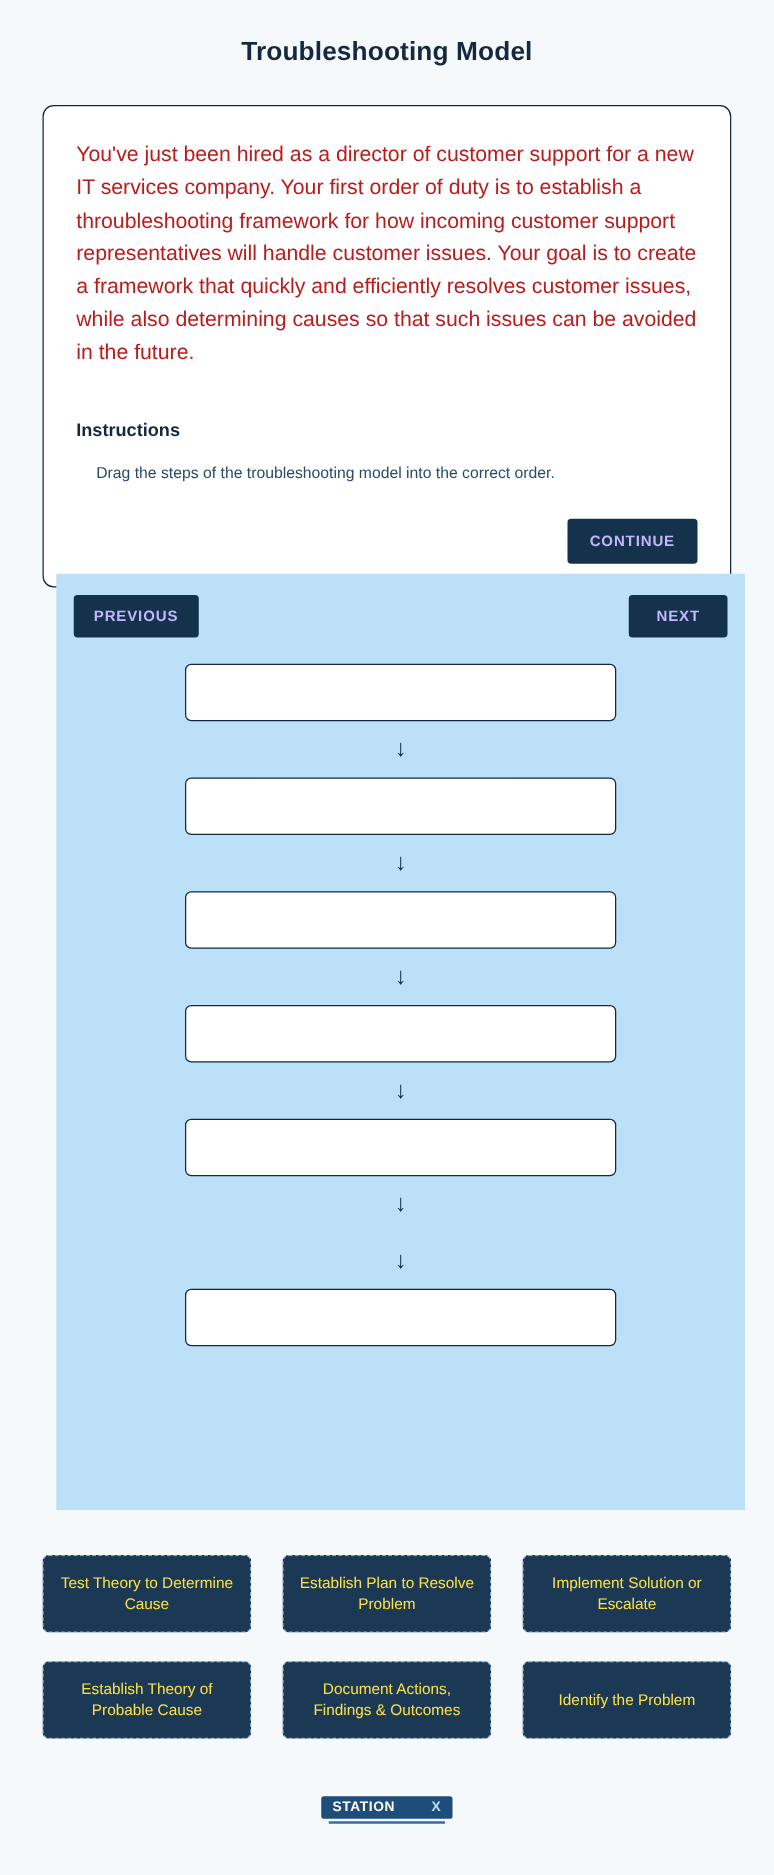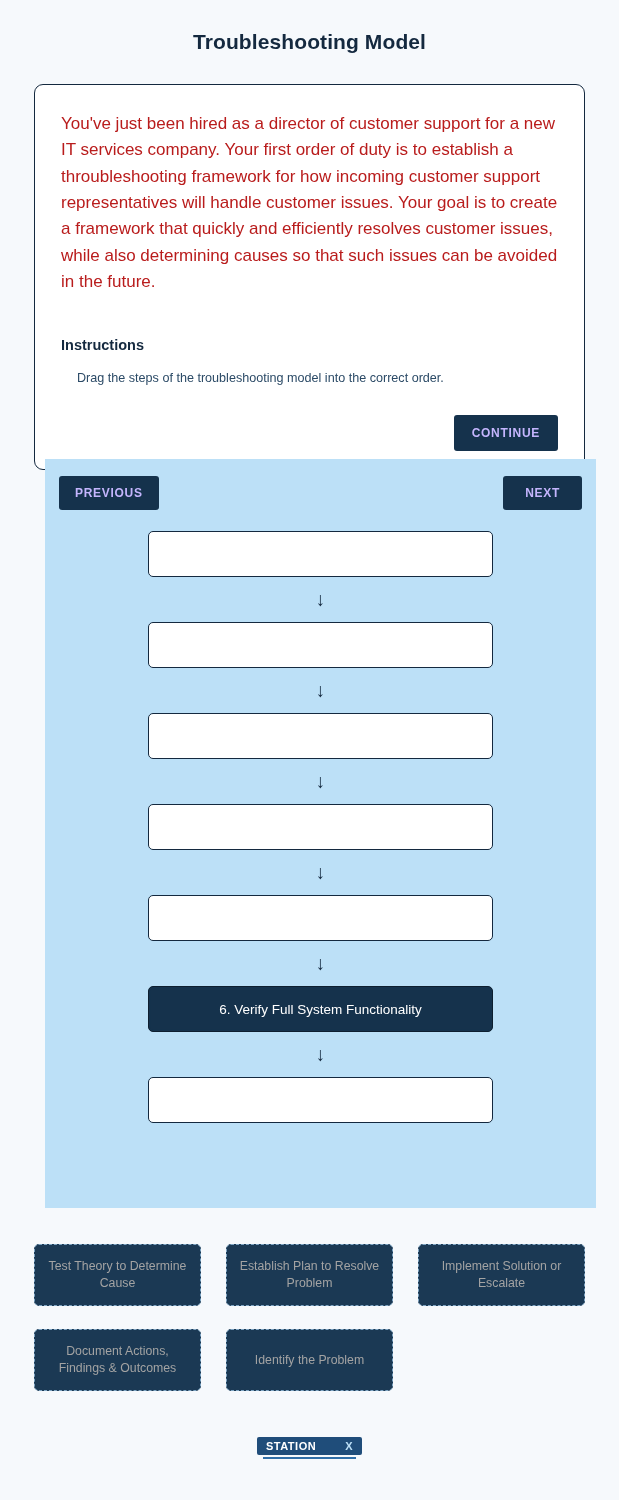--- a/index.html
+++ b/index.html
@@ -153,21 +153,21 @@
     width: 551px;
     display: grid;
     grid-template-columns: repeat(3, 167px);
     grid-gap: 23px 25px;
   }
   .tile {
     height: 62px;
     background: #1b3954;
     border: 1px dashed #7fa6c4;
     border-radius: 5px;
-    color: #a3a3a3;
+    color: #fde047;
     font-size: 12.3px;
     line-height: 1.35;
     text-align: center;
     display: flex;
     align-items: center;
     justify-content: center;
     padding: 4px 8px;
     cursor: grab;
   }
 
@@ -233,30 +233,30 @@
       <div class="slot"></div>
       <div class="arrow">↓</div>
       <div class="slot"></div>
       <div class="arrow">↓</div>
       <div class="slot"></div>
       <div class="arrow">↓</div>
       <div class="slot"></div>
       <div class="arrow">↓</div>
       <div class="slot"></div>
       <div class="arrow">↓</div>
-      <div class="slot filled">6. Verify Full System Functionality</div>
       <div class="arrow">↓</div>
       <div class="slot"></div>
     </div>
   </div>
 
   <div class="tiles">
     <div class="tile">Test Theory to Determine Cause</div>
     <div class="tile">Establish Plan to Resolve Problem</div>
     <div class="tile">Implement Solution or Escalate</div>
+    <div class="tile">Establish Theory of Probable Cause</div>
     <div class="tile">Document Actions, Findings &amp; Outcomes</div>
     <div class="tile">Identify the Problem</div>
   </div>
 
   <div class="footer">
     <div class="logo">
       <span>STATION</span>
         <span class="x">X</span>
       <span class="logo-underline"></span>
     </div>

